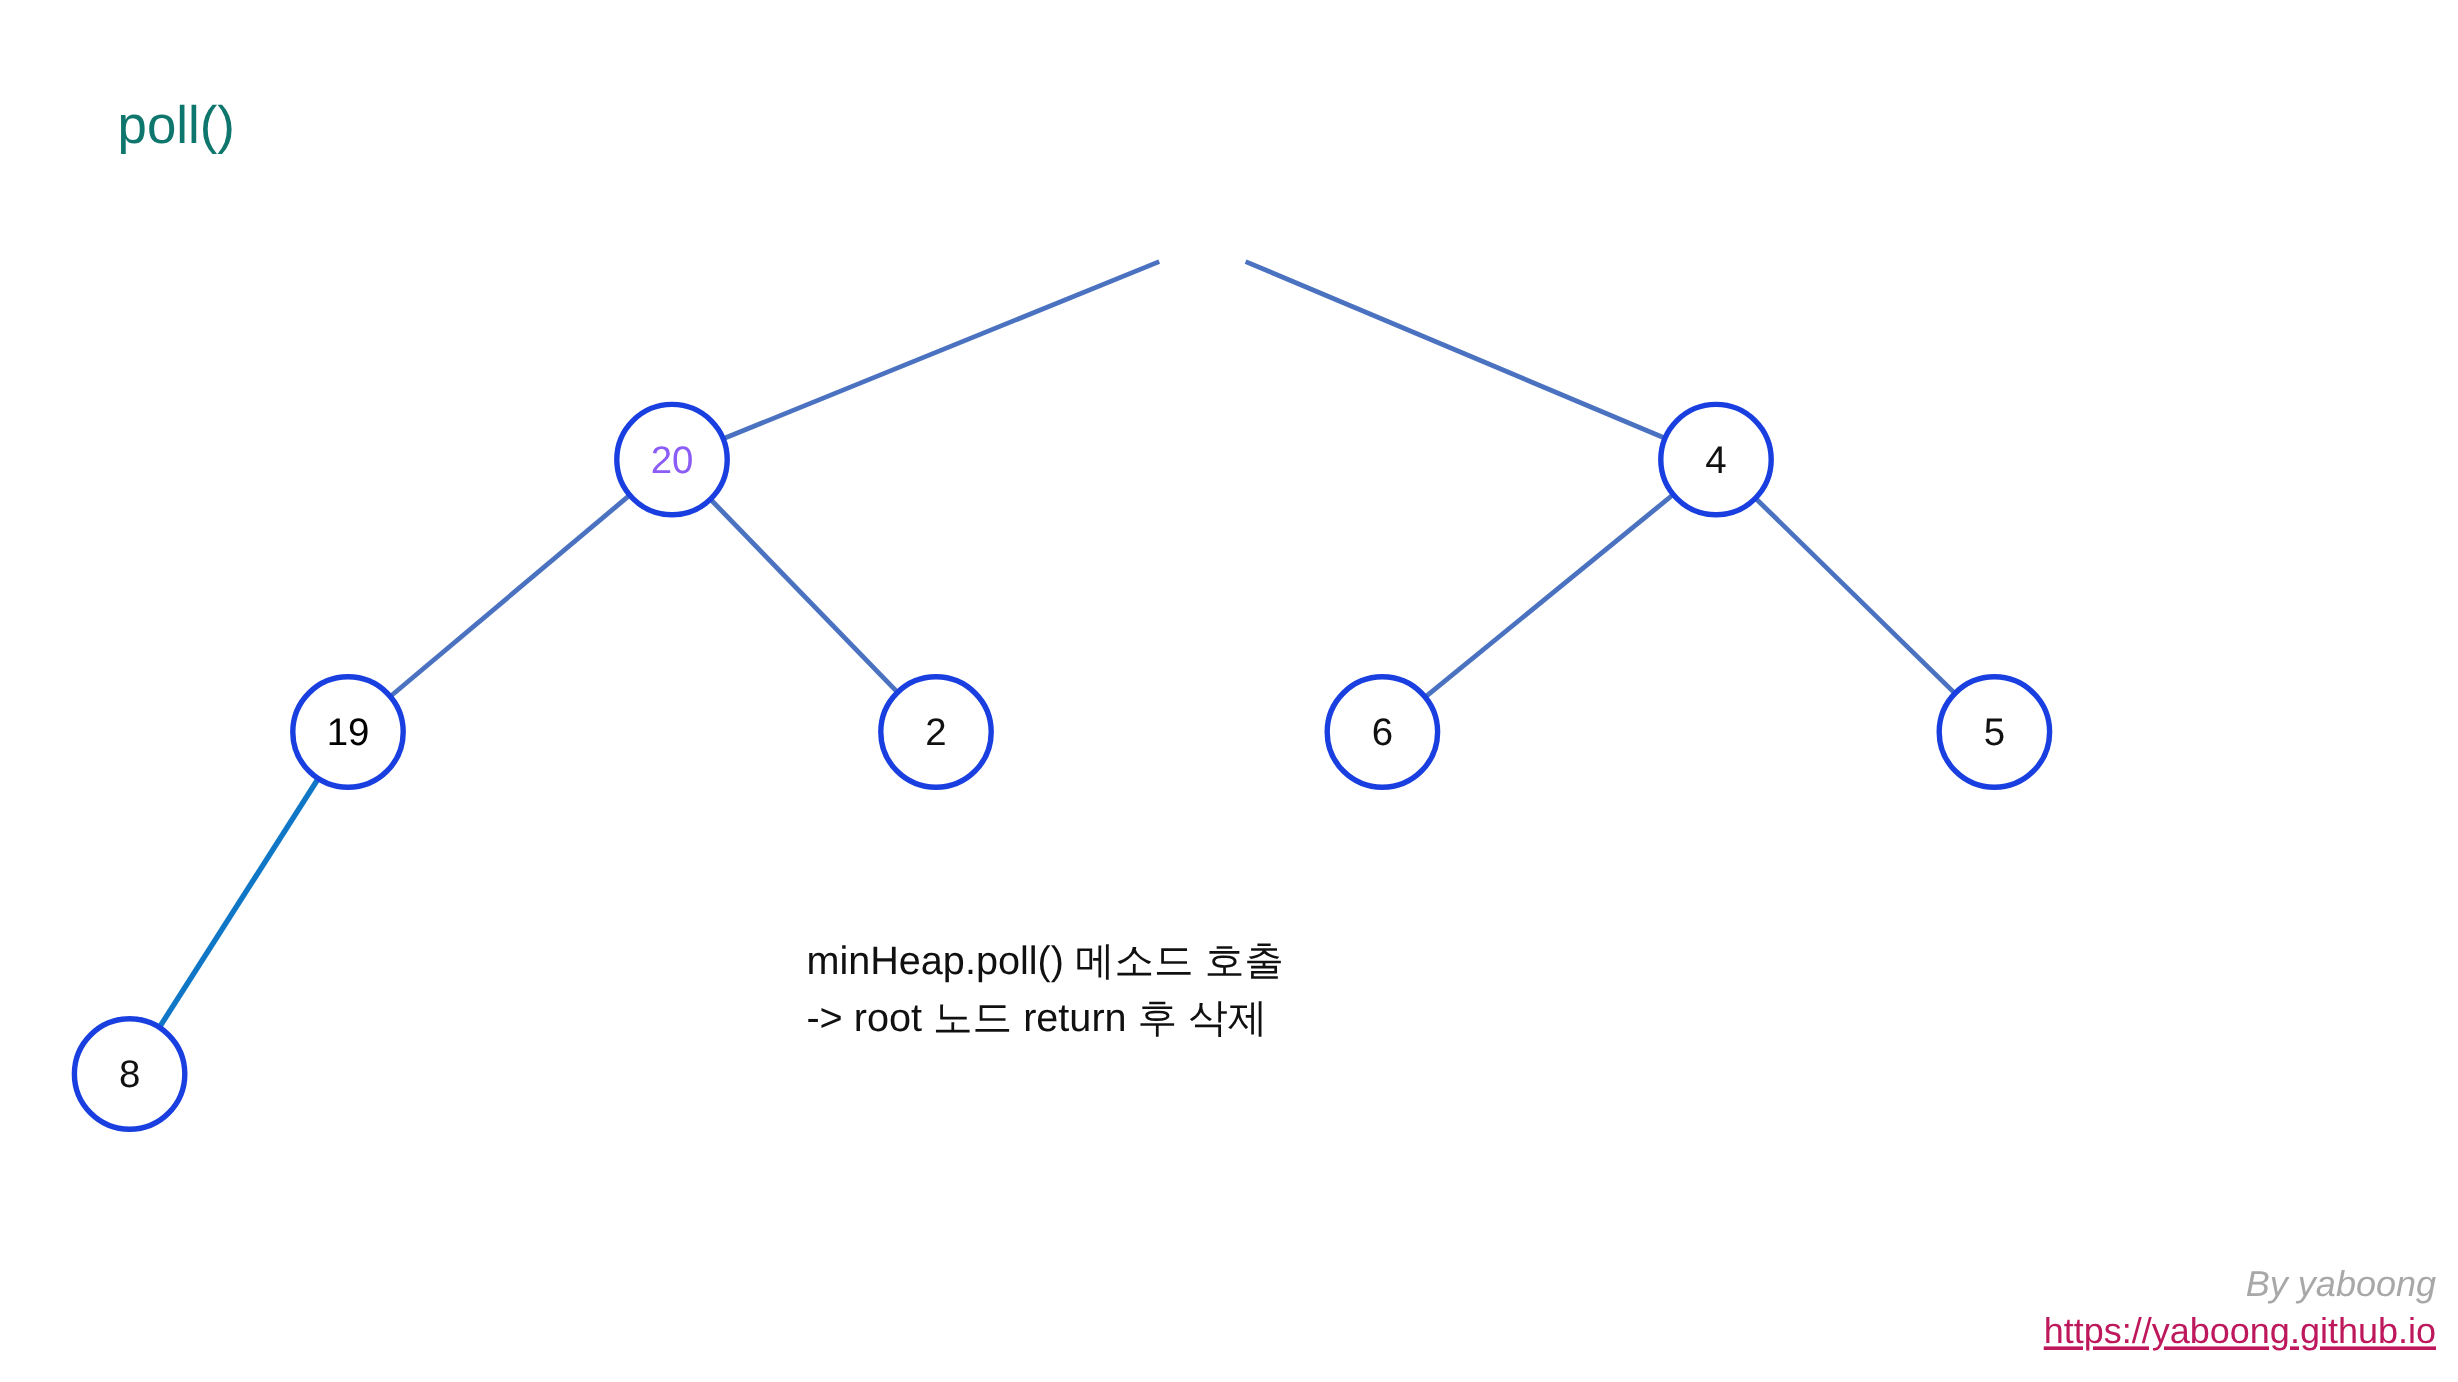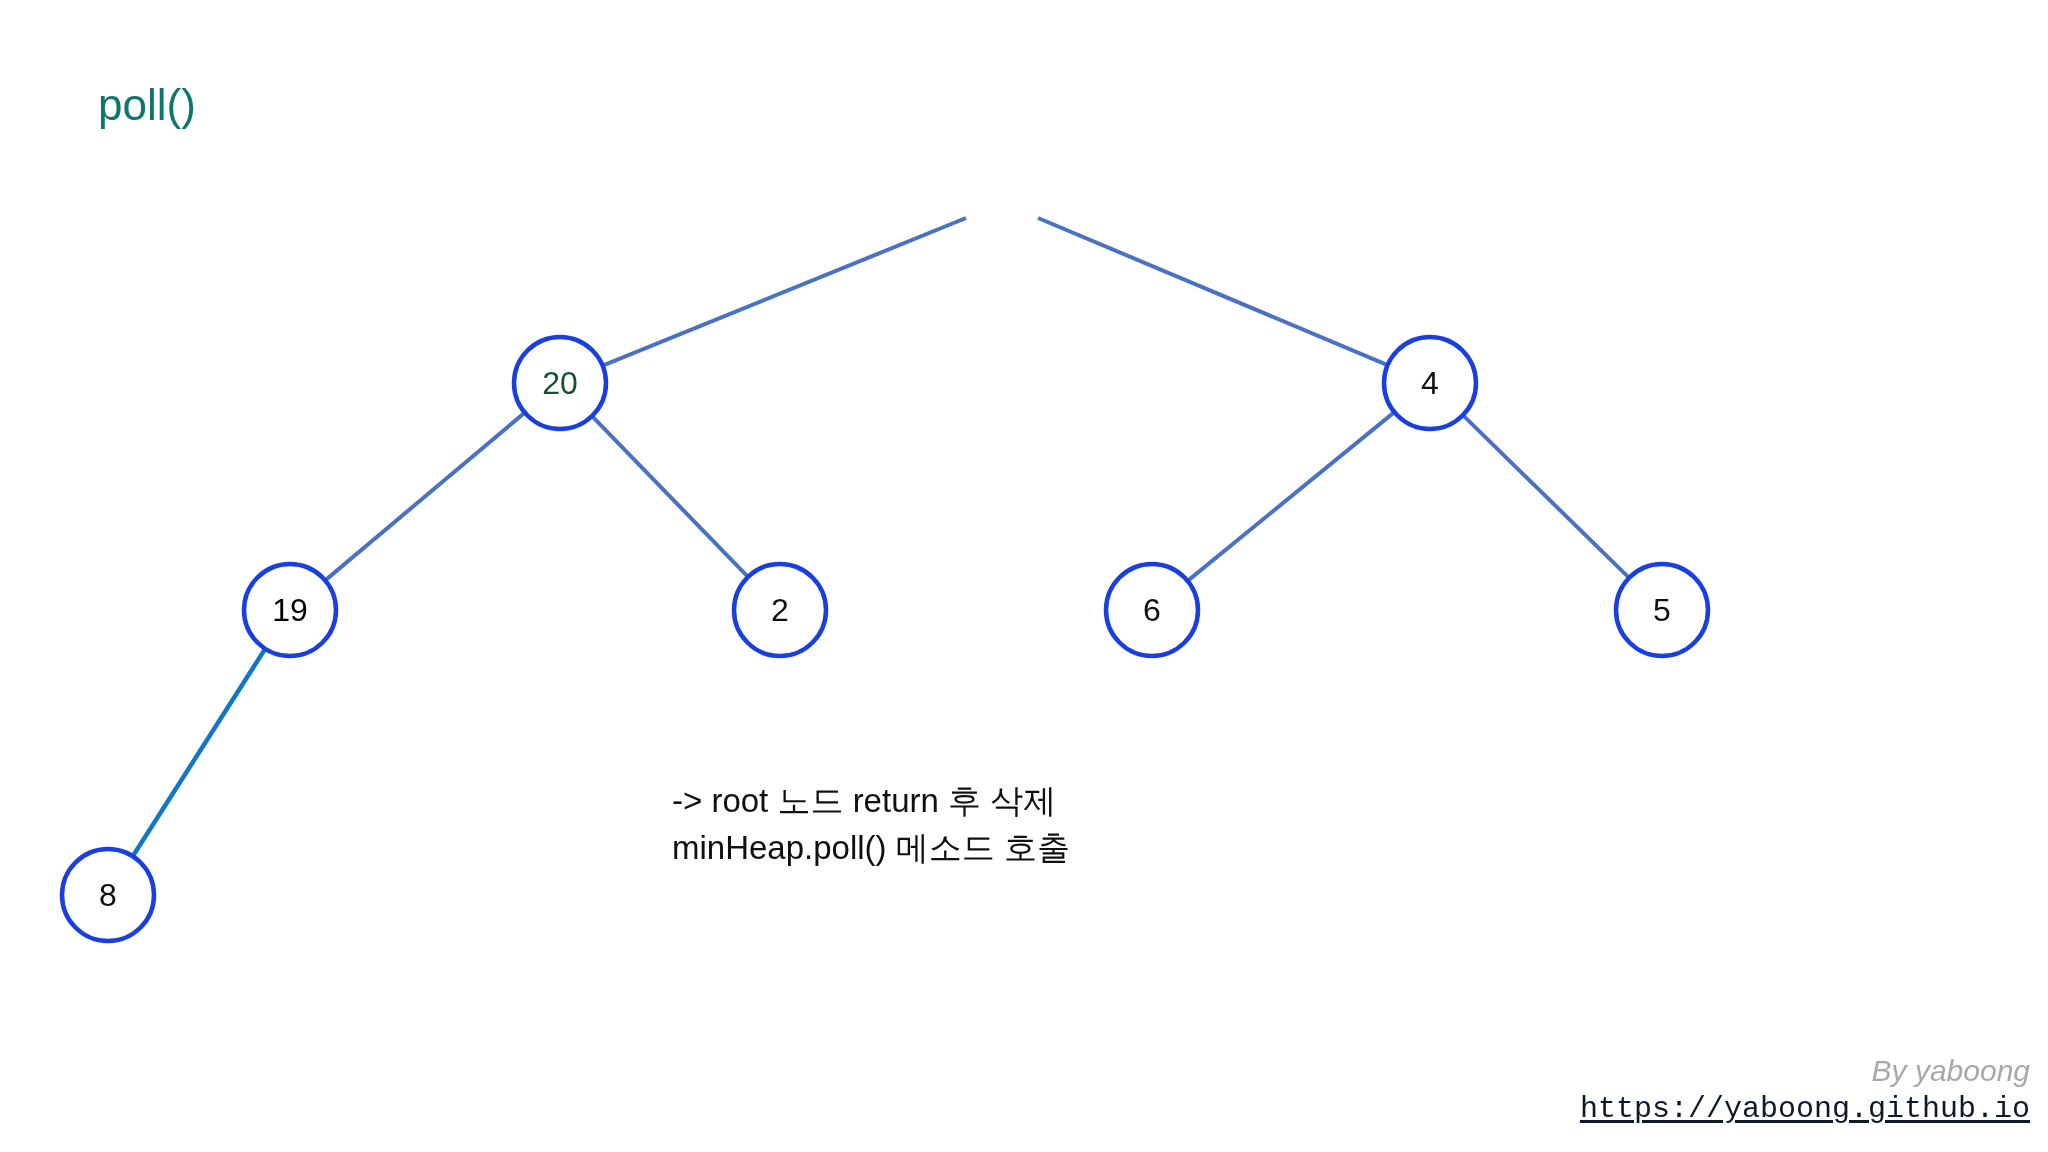--- a/index.html
+++ b/index.html
@@ -102,30 +102,30 @@
       <circle cx="780" cy="610" r="46" fill="#ffffff" stroke="#1a3fe0" stroke-width="4.5"></circle>
       <circle cx="1152" cy="610" r="46" fill="#ffffff" stroke="#1a3fe0" stroke-width="4.5"></circle>
       <circle cx="1662" cy="610" r="46" fill="#ffffff" stroke="#1a3fe0" stroke-width="4.5"></circle>
       <circle cx="108" cy="895" r="46" fill="#ffffff" stroke="#1a3fe0" stroke-width="4.5"></circle>
     </g>
 </svg>
 
 <div class="headline">poll()</div>
 
 <div id="node-label-layer">
-    <div class="node-label" style="left: 560px; top: 383px; color: #14532d;">20</div>
+    <div class="node-label" style="left: 560px; top: 383px; color: #8b5cf6;">20</div>
     <div class="node-label" style="left: 1430px; top: 383px; color: rgb(17, 17, 17);">4</div>
     <div class="node-label" style="left: 290px; top: 610px; color: #000000;">19</div>
     <div class="node-label" style="left: 780px; top: 610px; color: rgb(17, 17, 17);">2</div>
     <div class="node-label" style="left: 1152px; top: 610px; color: rgb(17, 17, 17);">6</div>
     <div class="node-label" style="left: 1662px; top: 610px; color: rgb(17, 17, 17);">5</div>
     <div class="node-label" style="left: 108px; top: 895px; color: rgb(17, 17, 17);">8</div>
   </div>
 
 <div class="caption">
+  <span class="line">minHeap.poll() 메소드 호출</span>
   <span class="line">-&gt; root 노드 return 후 삭제</span>
-  <span class="line">minHeap.poll() 메소드 호출</span>
 </div>
 
 <div class="footer">
   <span class="byline" style="color: rgb(168, 168, 168); font-style: italic;">By yaboong</span>
-  <span class="sitelink" style="color: #0f172a; font-family: Liberation Mono, monospace;">https://yaboong.github.io</span>
+  <span class="sitelink" style="color: #be185d;">https://yaboong.github.io</span>
 </div>
 
 </body></html>

